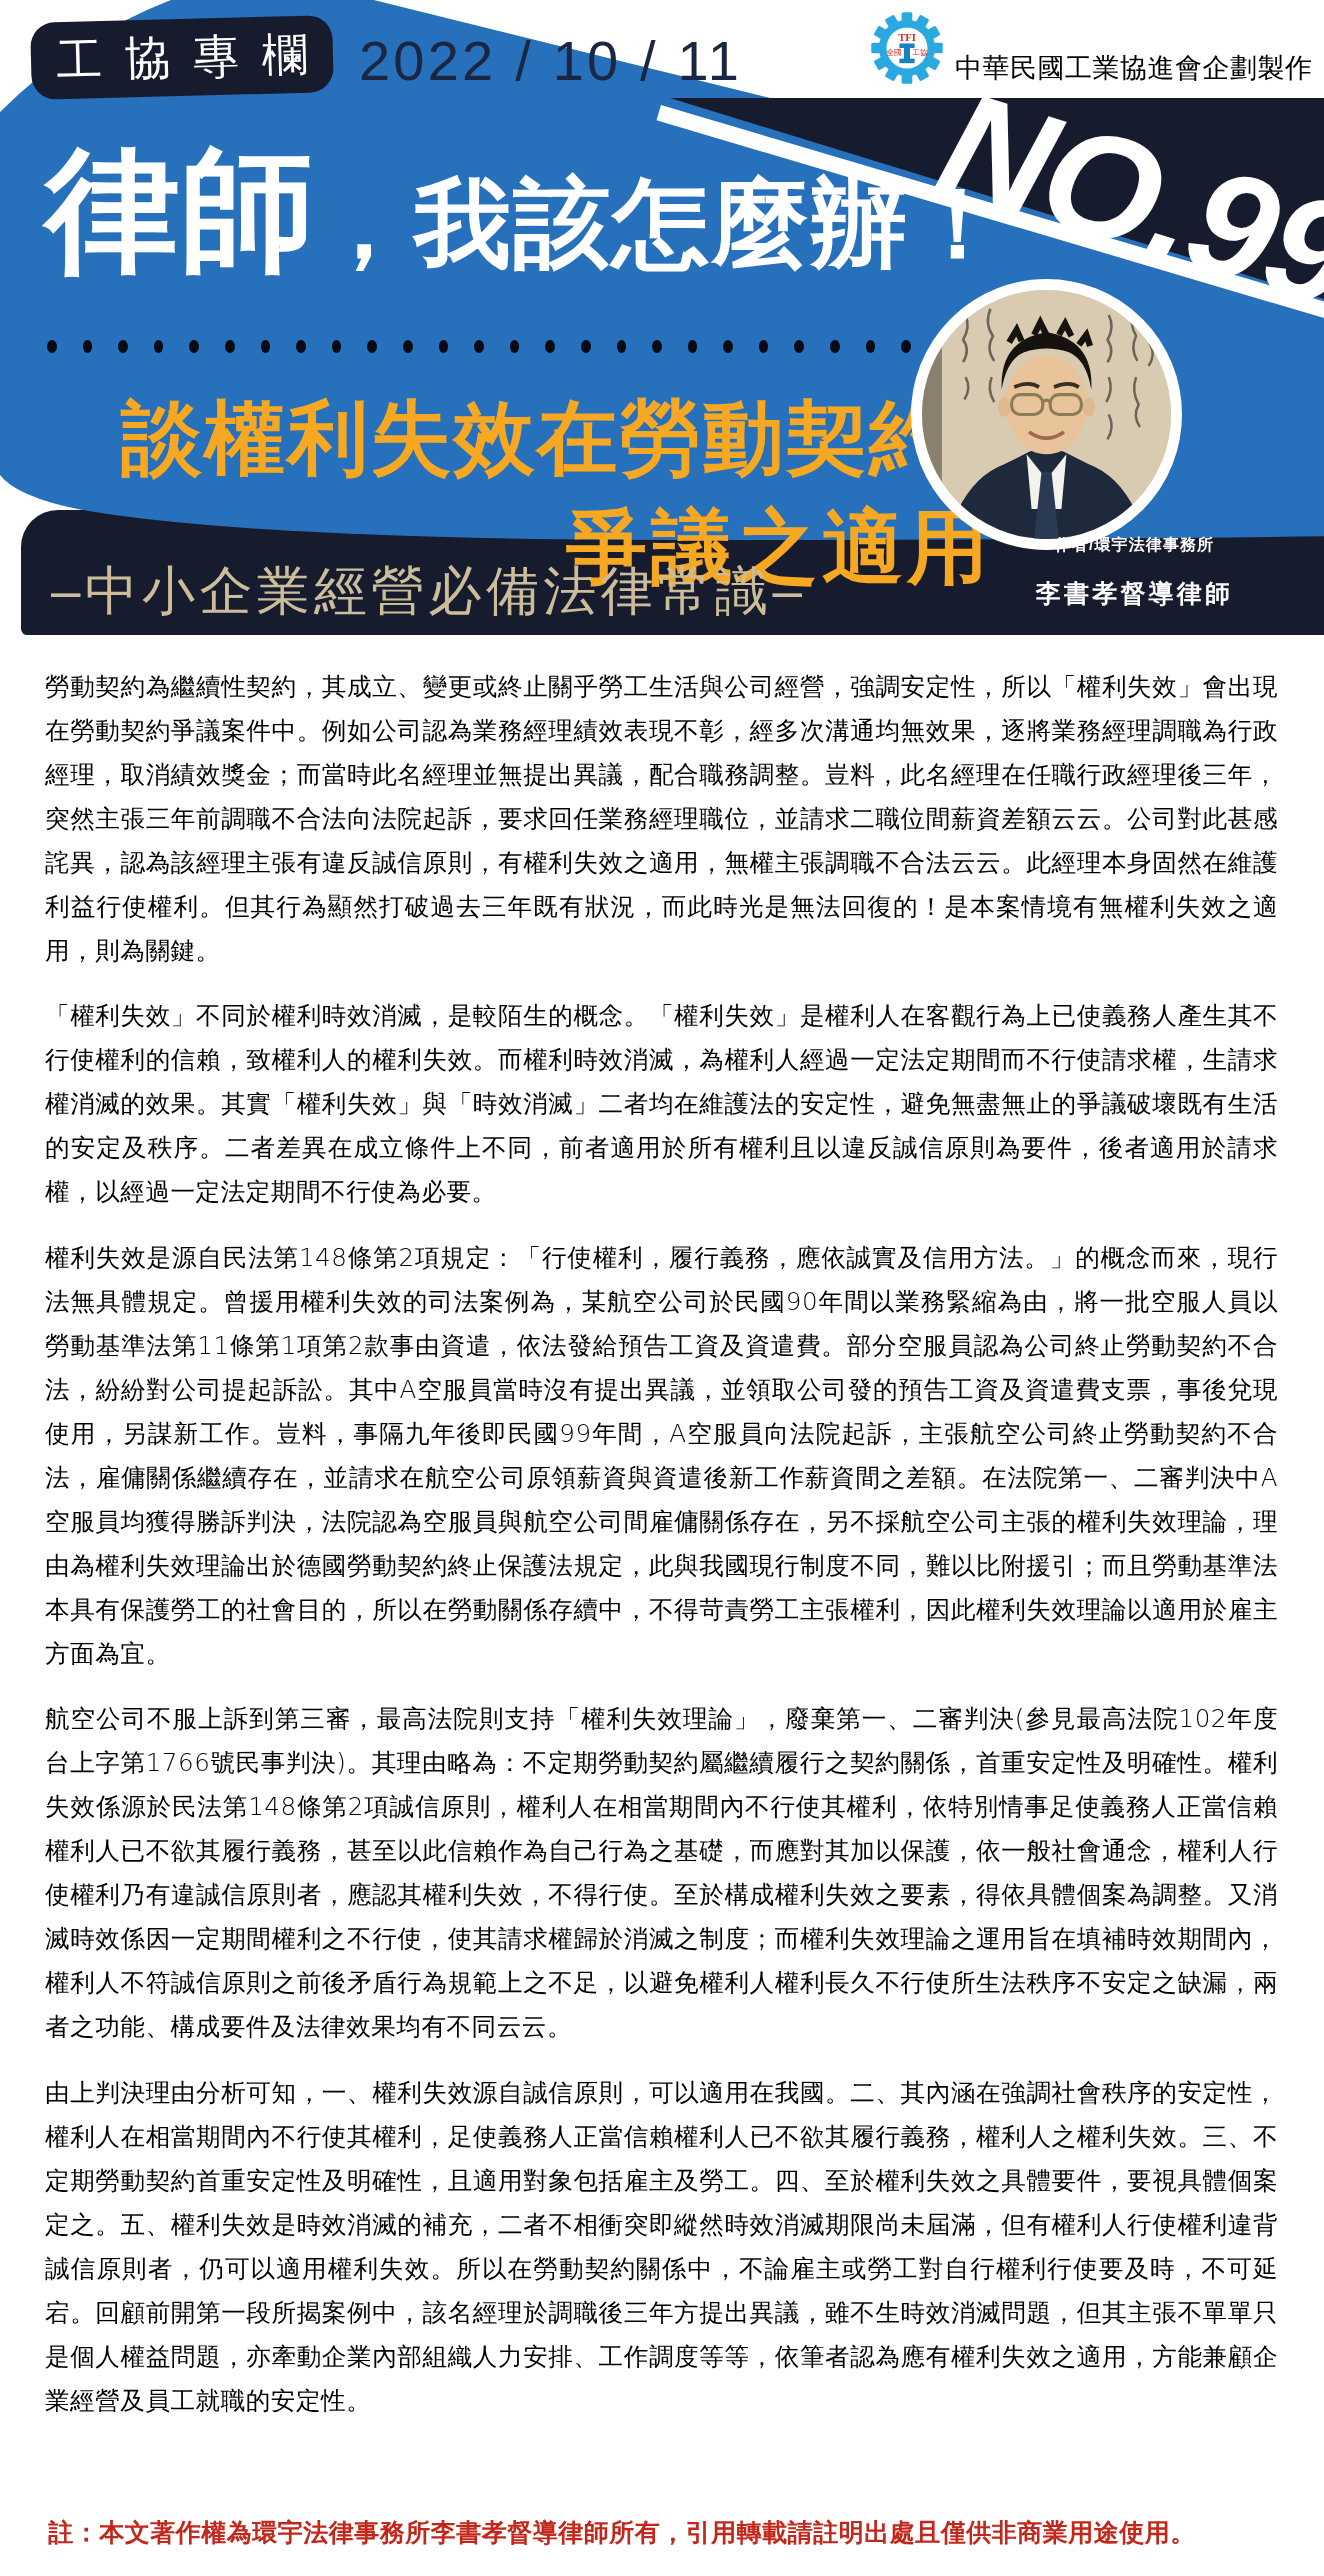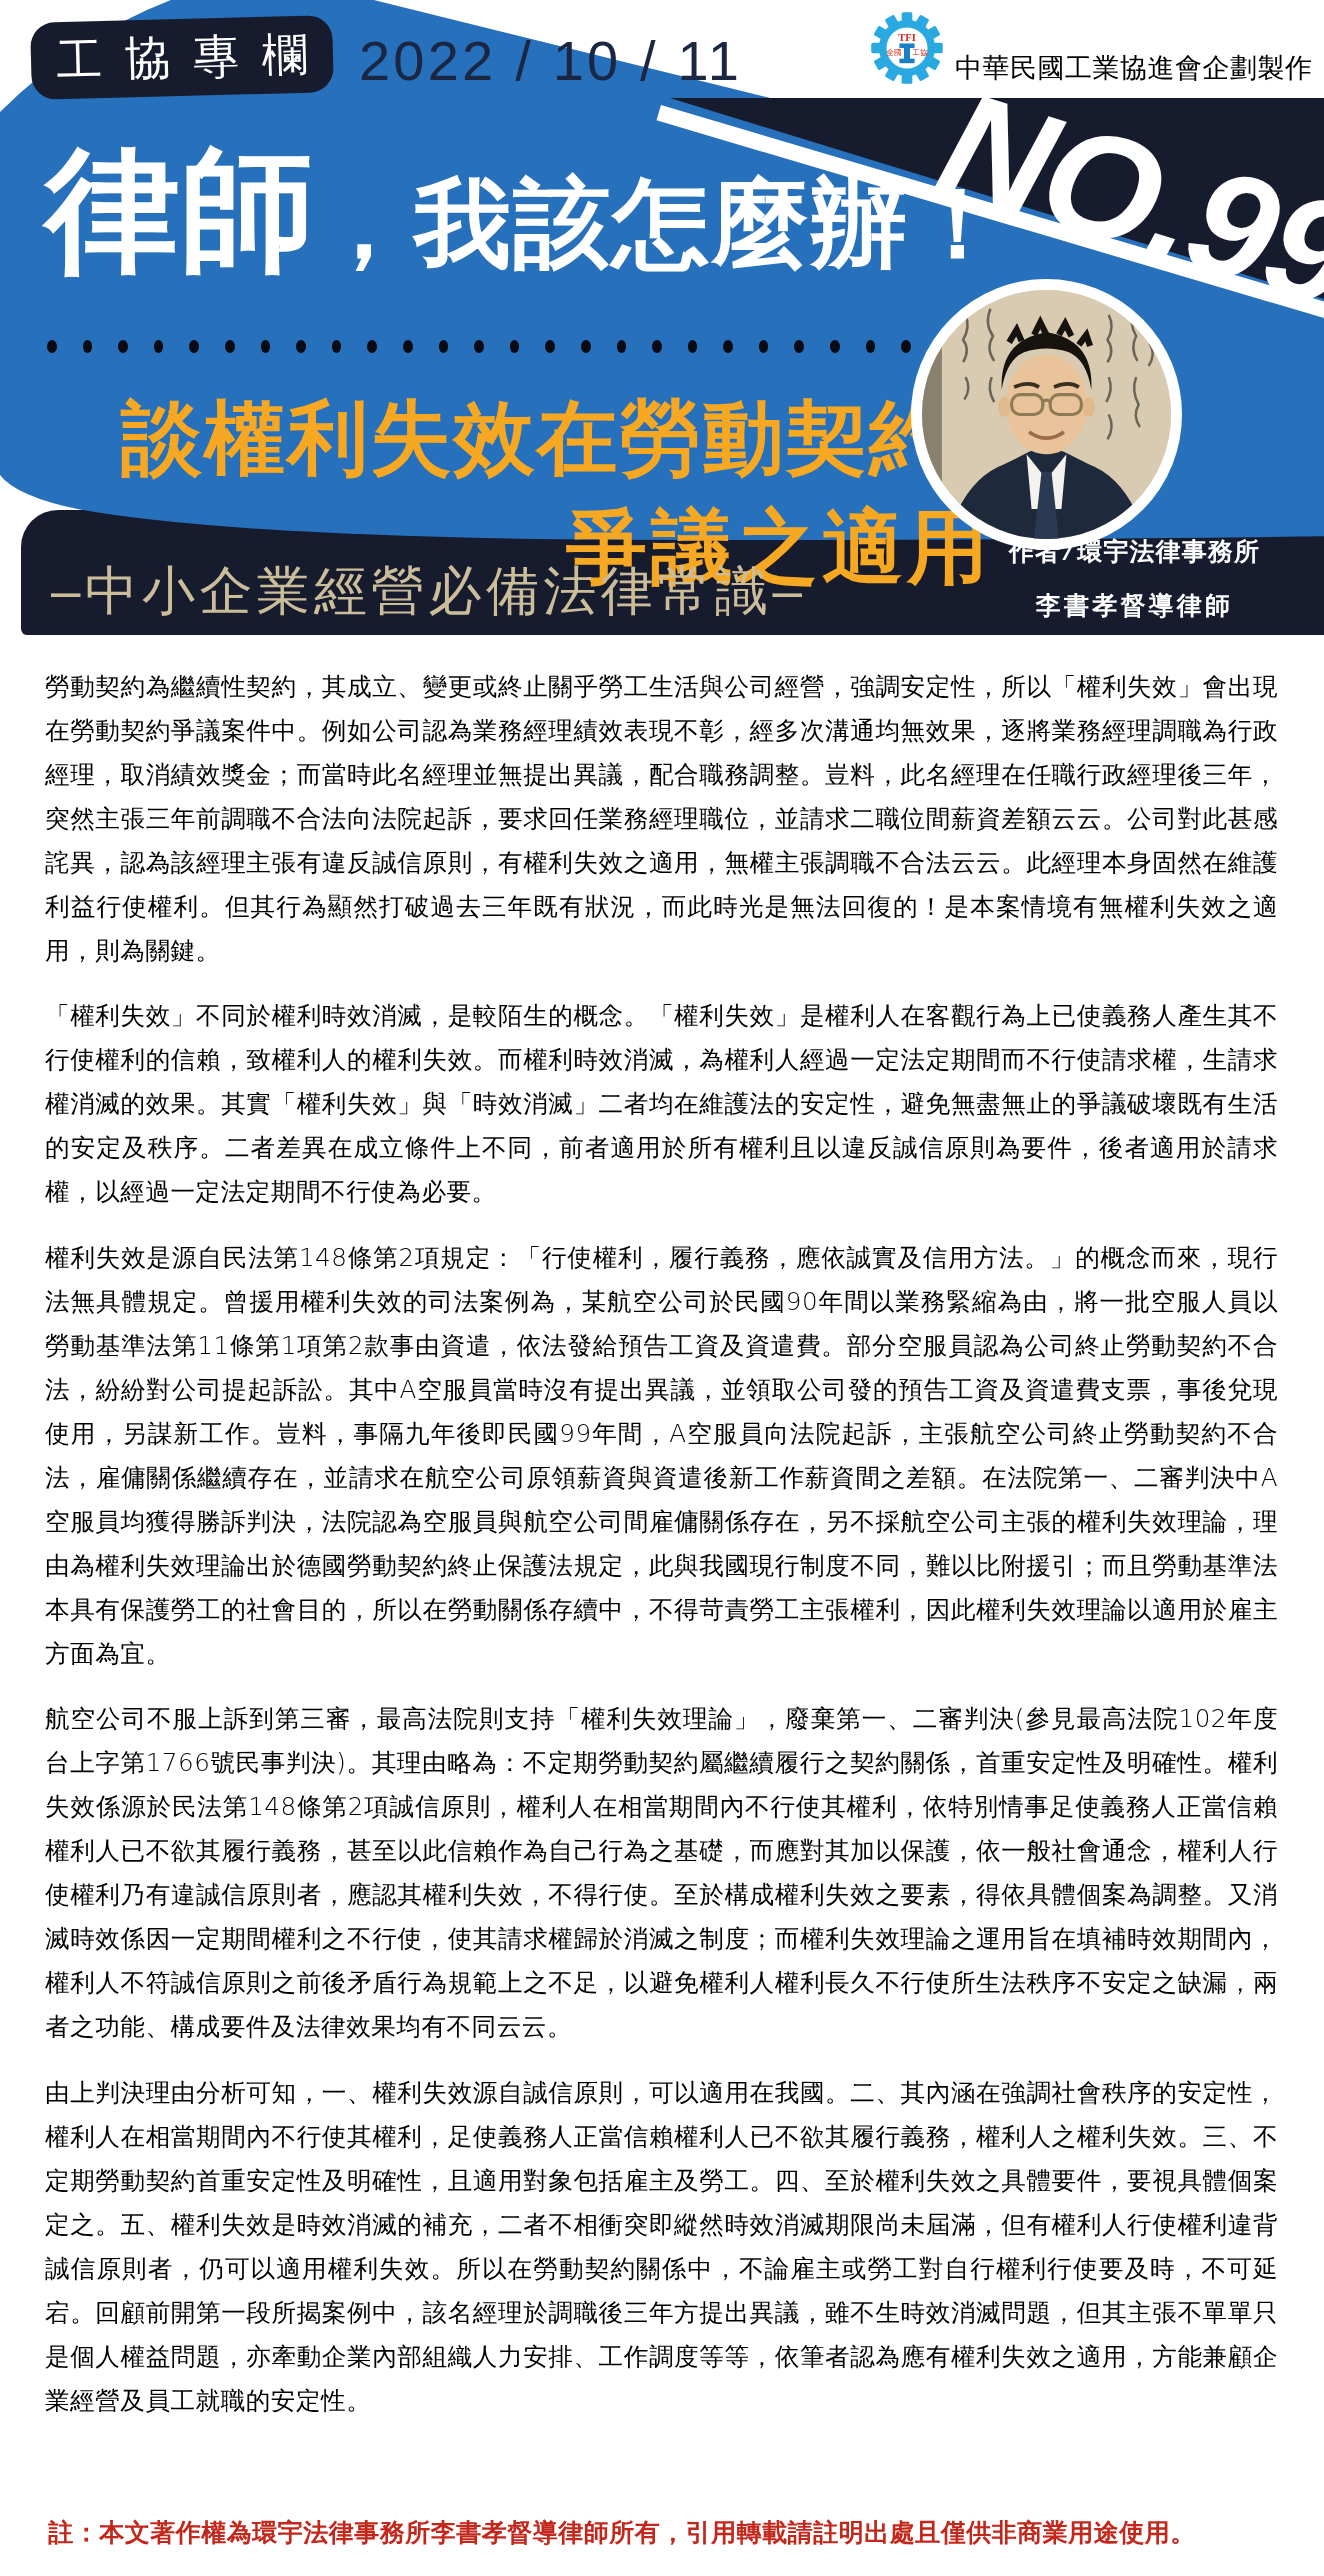--- a/index.html
+++ b/index.html
@@ -34,21 +34,21 @@
   .dotted i{display:block;width:9.6px;height:13px;border-radius:50%;background:#0A0A14;}
   .subtitle1{position:absolute;left:104px;top:385px;z-index:4;color:#F7A823;font-size:81px;
         font-weight:700;letter-spacing:2.1px;white-space:nowrap;margin-left:17px;}
   .subtitle2{position:absolute;left:566px;top:494px;z-index:4;color:#F7A823;font-size:81px;
         font-weight:700;letter-spacing:4.3px;white-space:nowrap;}
   .photo{position:absolute;left:911px;top:279px;width:249px;height:249px;border:11.7px solid #fff;
         border-radius:50%;overflow:hidden;z-index:5;background:#D8CBB2;}
   .series-label{position:absolute;left:51px;top:556px;z-index:6;color:#CBBD9A;font-size:53px;
         font-weight:400;letter-spacing:4.3px;white-space:nowrap;}
   .author{position:absolute;left:985px;top:535px;width:299px;z-index:6;color:#fff;text-align:center;}
-  .author .a1{font-size:25px;font-weight:700;letter-spacing:1.1px;font-family:Liberation Mono, monospace;}
+  .author .a1{font-size:16px;font-weight:700;letter-spacing:1.1px;}
   .author .a2{font-size:25px;font-weight:700;letter-spacing:3.2px;margin-top:21.4px;}
   
   .article{position:absolute;left:45px;top:665px;width:1233px;z-index:1;
         font-family:"DejaVu Sans",sans-serif;color:#000;}
   .article p{margin:0 0 21.4px 0;font-size:24.6px;line-height:44px;font-weight:300;
         text-align:justify;letter-spacing:0.5px;}
   .footnote{position:absolute;left:0;top:2516px;width:1244px;z-index:1;text-align:center;
         color:#C3271B;font-size:25px;font-weight:700;letter-spacing:0.5px;
         font-family:"DejaVu Sans",sans-serif;}
 </style>

